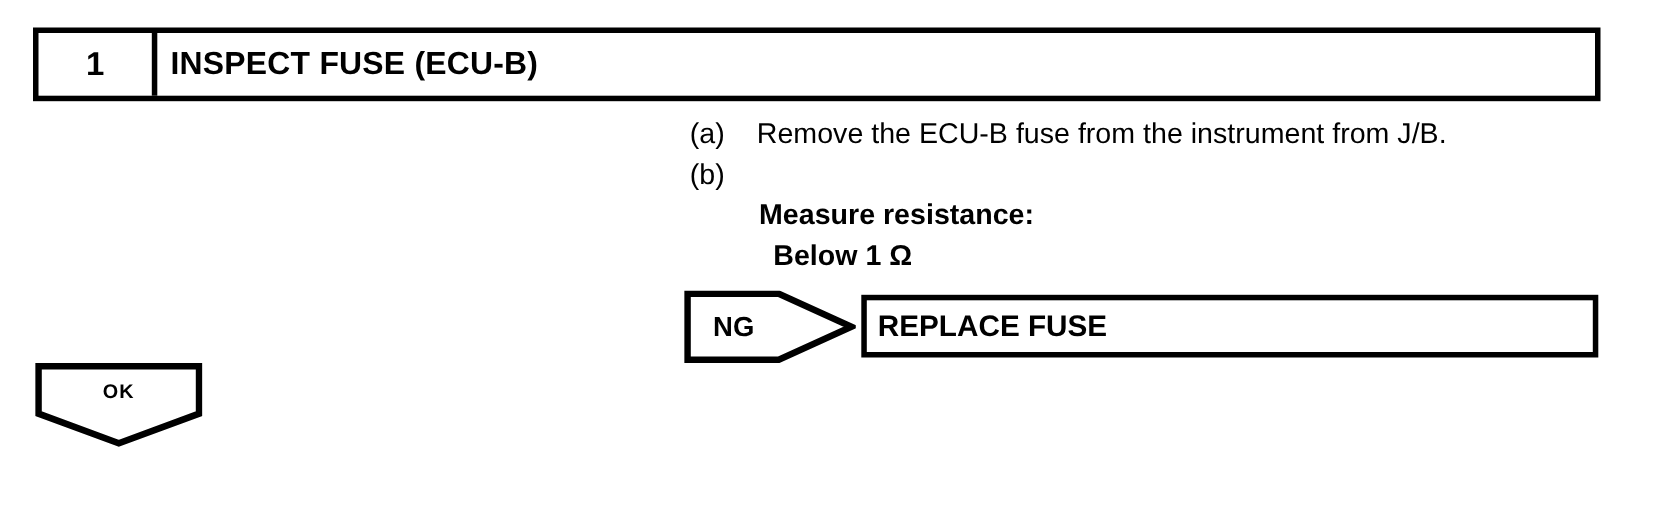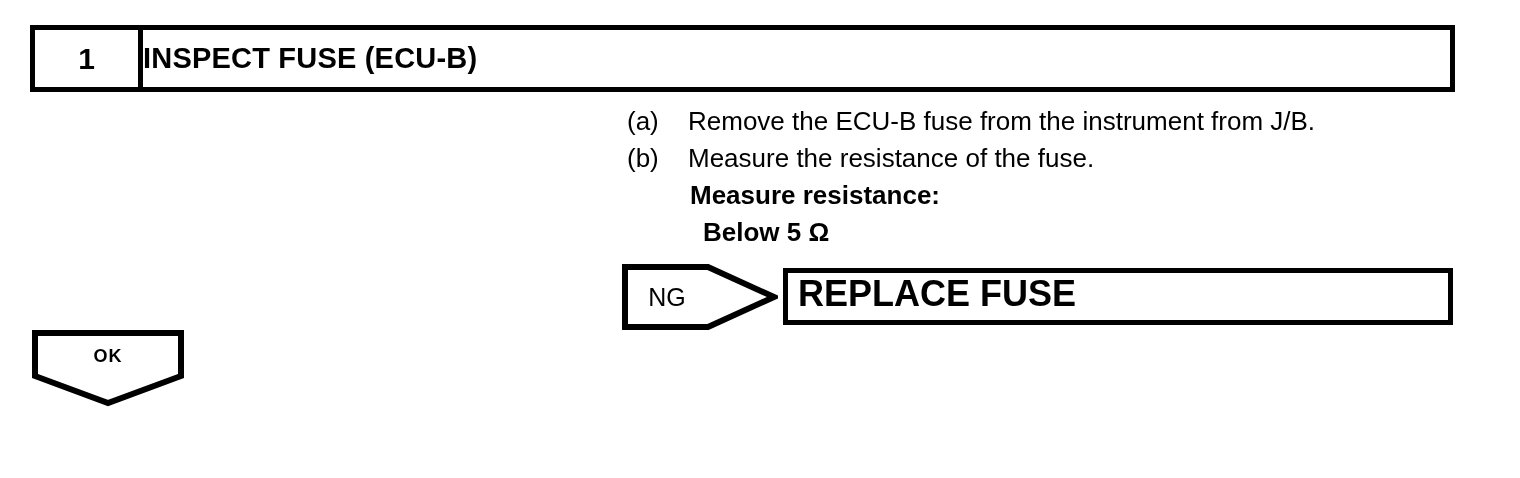--- a/index.html
+++ b/index.html
@@ -30,20 +30,21 @@
     display: flex;
     align-items: center;
     justify-content: center;
     font-size: 30px;
     font-weight: bold;
   }
   .step-title-cell {
     flex: 1;
     display: flex;
     align-items: center;
+    padding-left: 12px;
     font-size: 29px;
     font-weight: bold;
     letter-spacing: 0.2px;
     white-space: nowrap;
   }
 
   
   .instructions {
     position: absolute;
     left: 627px; top: 103px;
@@ -70,30 +71,31 @@
   }
   .ng-arrow svg { display: block; width: 156px; height: 66px; }
   .ng-label {
     position: absolute;
     left: 3px; top: 3px;
     width: 84px; height: 60px;
     display: flex;
     align-items: center;
     justify-content: center;
     font-size: 25px;
-    font-weight: normal;
+    font-weight: bold;
   }
   .ng-action-box {
     position: absolute;
     left: 783px; top: 268px;
     width: 670px; height: 57px;
     border: 5px solid #000000;
     display: flex;
+    align-items: center;
     padding-left: 10px;
-    font-size: 36px;
+    font-size: 27px;
     font-weight: bold;
     background: #ffffff;
     white-space: nowrap;
   }
 
   
   .ok-pentagon {
     position: absolute;
     left: 32px; top: 330px;
     width: 152px; height: 77px;
@@ -121,24 +123,23 @@
     <div class="step-title-cell">INSPECT FUSE (ECU-B)</div>
   </div>
 
   <div class="instructions">
     <div class="instr-row">
       <span class="instr-label">(a)</span>
       <span>Remove the ECU-B fuse from the instrument from J/B.</span>
     </div>
     <div class="instr-row">
       <span class="instr-label">(b)</span>
-      <span>Measure the resistance of the fuse.</span>
     </div>
     <div class="spec-heading">Measure resistance:</div>
-    <div class="spec-value">Below 5 Ω</div>
+    <div class="spec-value">Below 1 Ω</div>
   </div>
 
   <div class="ng-arrow">
     <svg viewBox="0 0 156 66">
       <polygon points="3,3 86,3 152,33 86,63 3,63" fill="#ffffff" stroke="#000000" stroke-width="6" stroke-linejoin="miter"></polygon>
     </svg>
     <div class="ng-label">NG</div>
   </div>
 
   <div class="ng-action-box">

